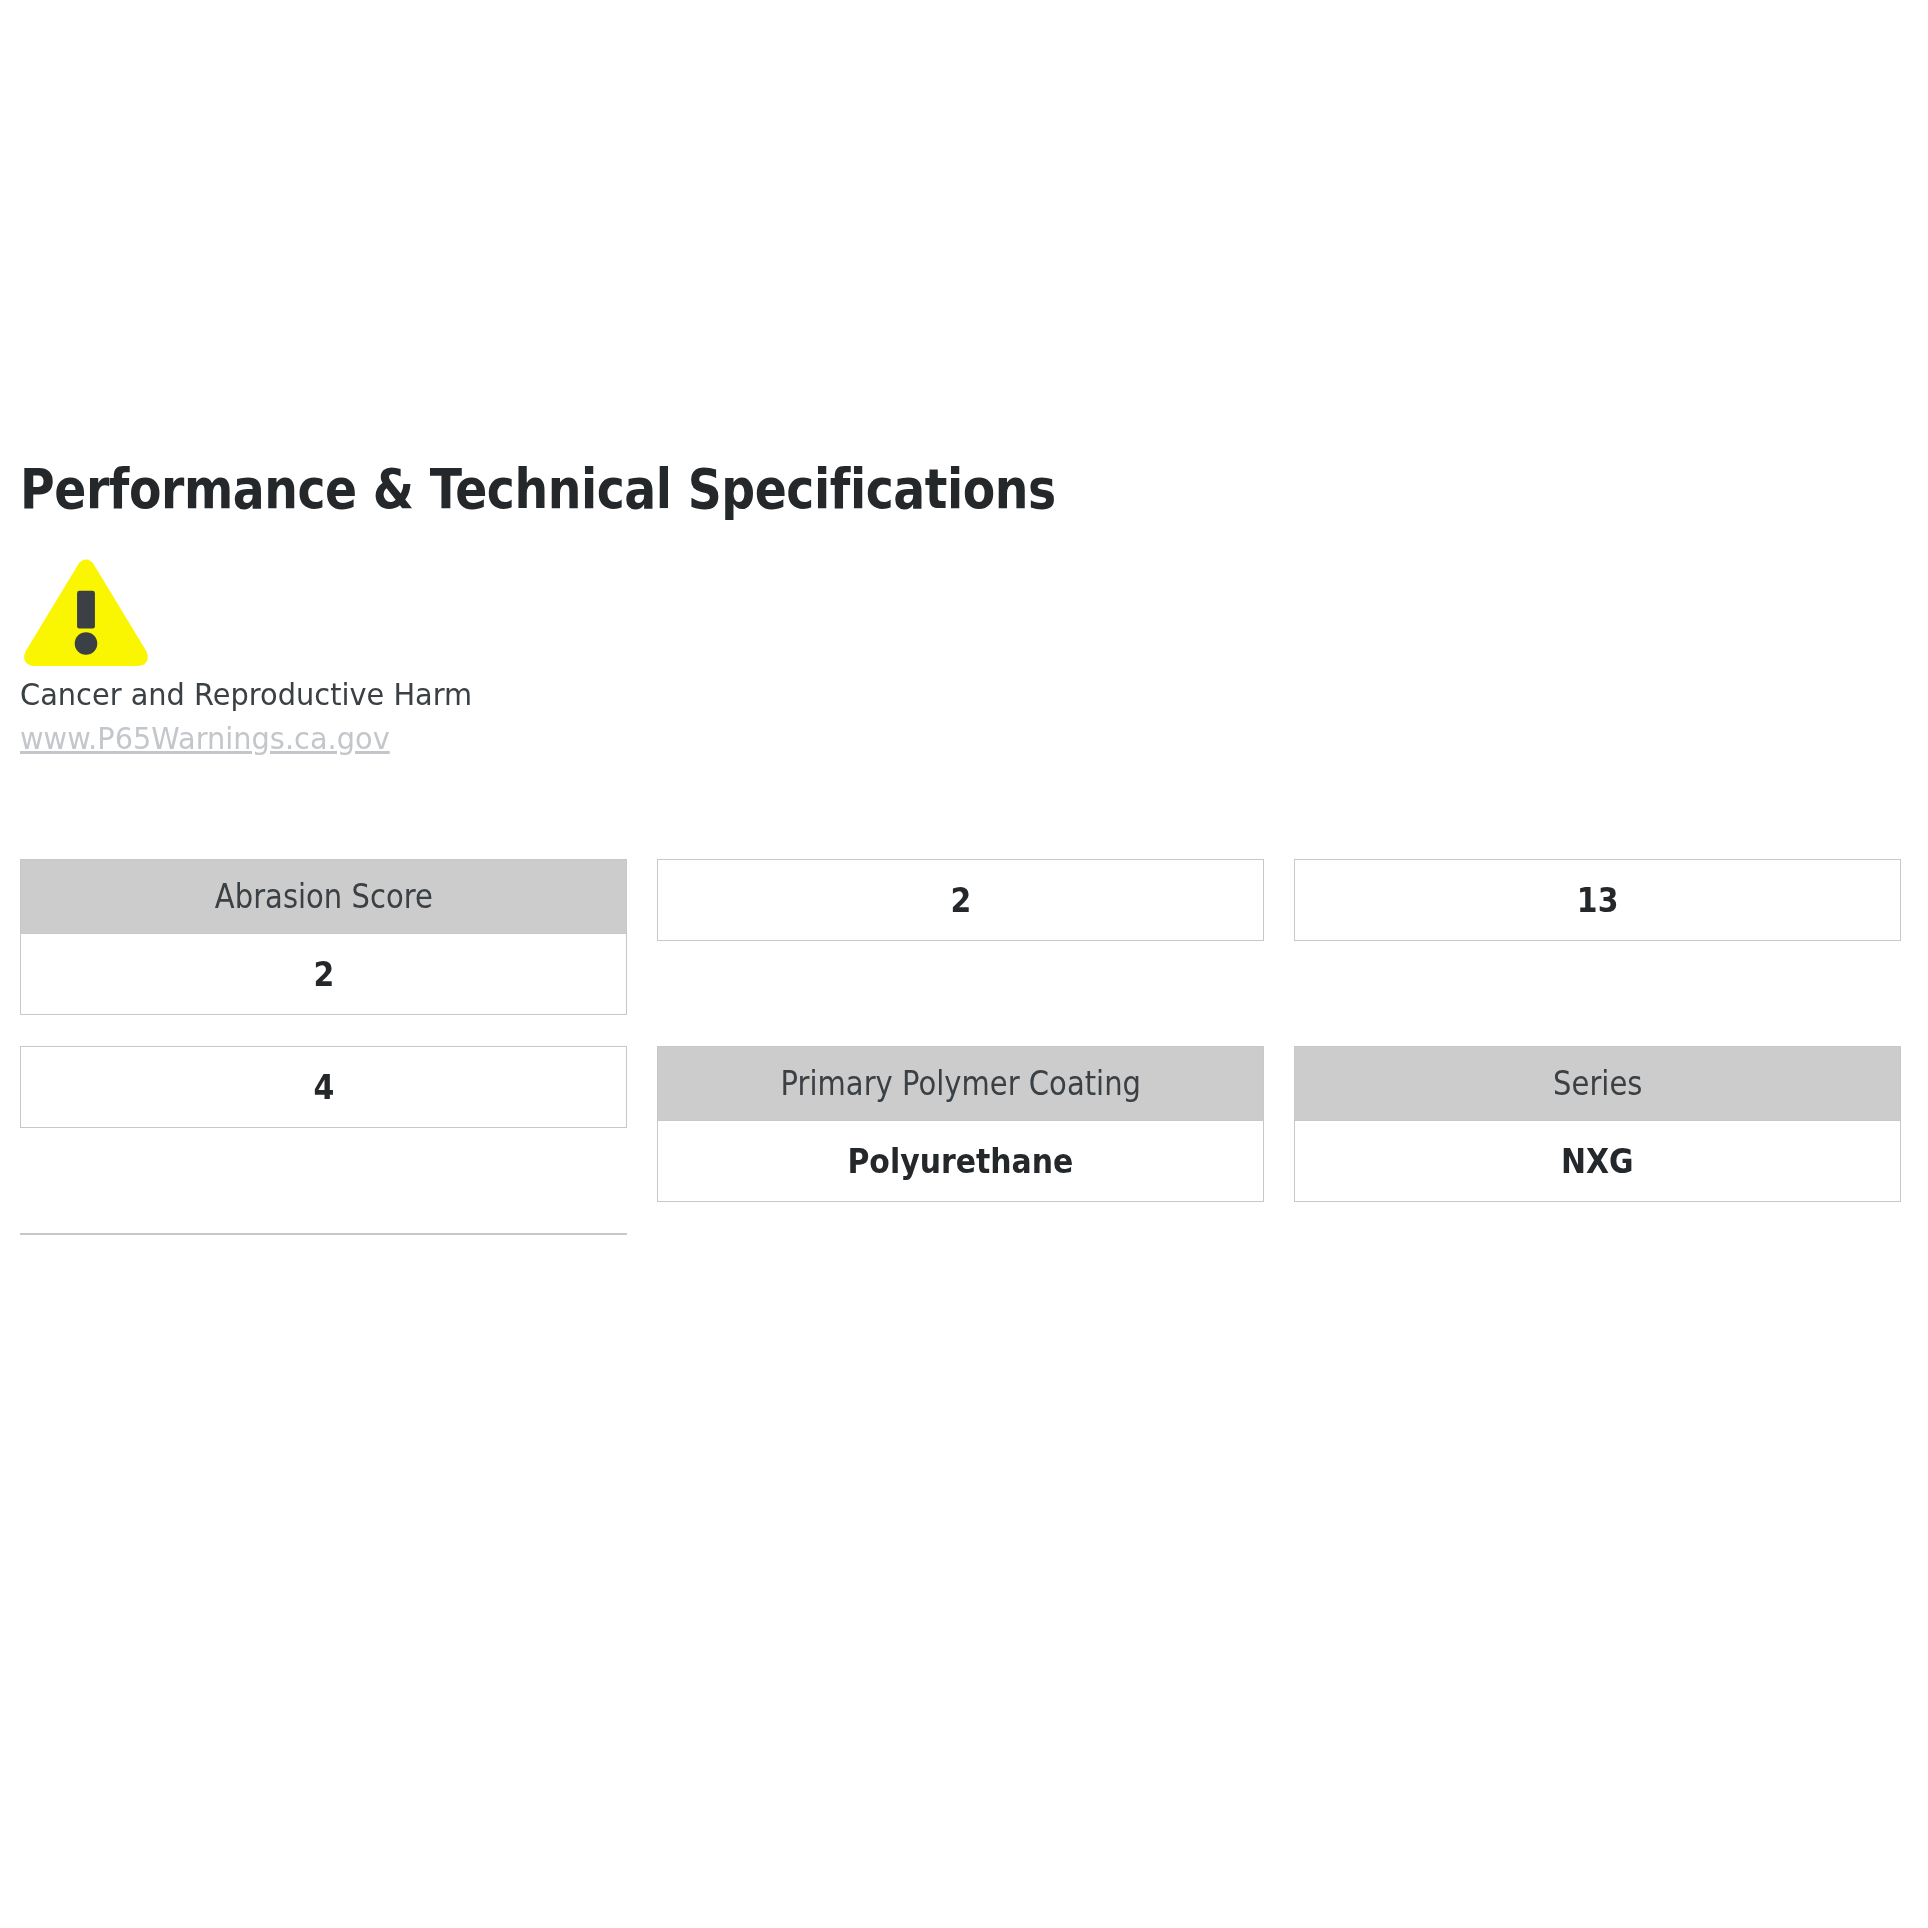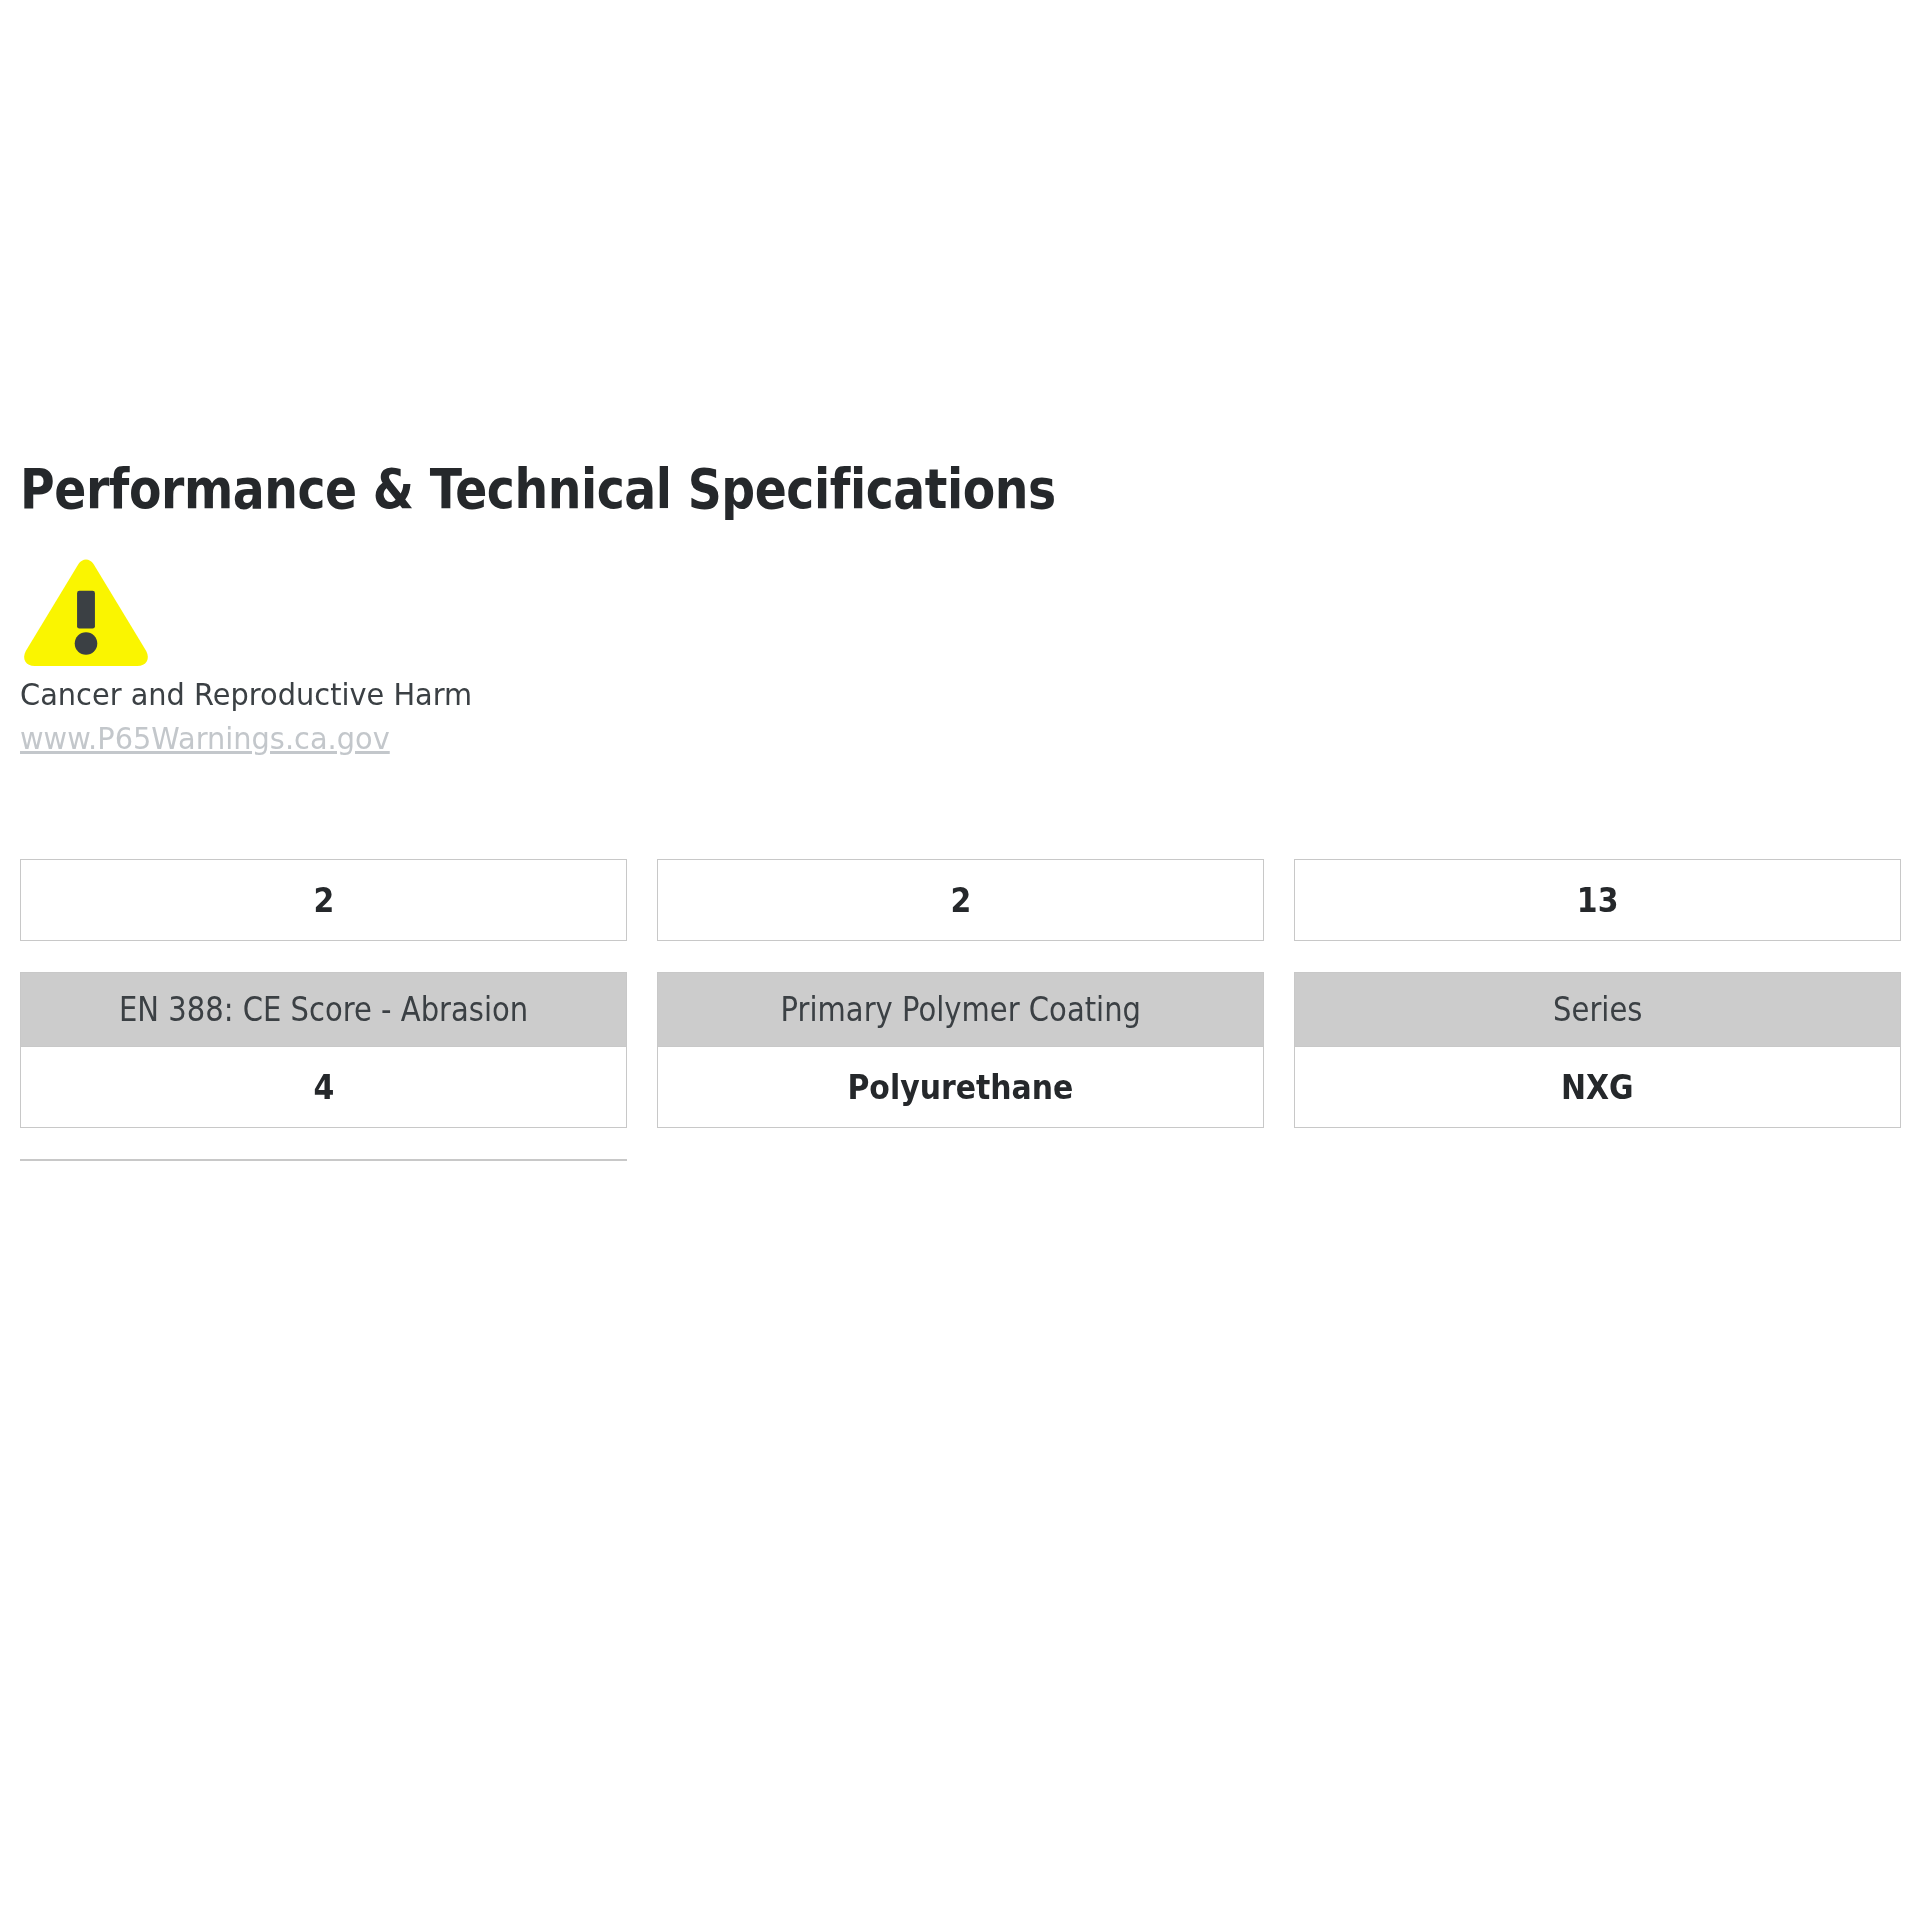--- a/index.html
+++ b/index.html
@@ -150,41 +150,41 @@
     </svg>
 
     <span class="warn-text">Cancer and Reproductive Harm</span>
 
     <a class="warn-link" href="#">www.P65Warnings.ca.gov</a>
   </div>
 
   <div class="spec-grid">
 
     <div class="spec-card">
+      <div class="spec-card__header">
+        <span class="spec-card__label">Abrasion Score</span>
+      </div>
       <div class="spec-card__body">
         <span class="spec-card__value">2</span>
       </div>
     </div>
 
     <div class="spec-card">
       <div class="spec-card__body">
         <span class="spec-card__value">2</span>
       </div>
     </div>
 
     <div class="spec-card">
       <div class="spec-card__body">
         <span class="spec-card__value">13</span>
       </div>
     </div>
 
     <div class="spec-card">
-      <div class="spec-card__header">
-        <span class="spec-card__label">EN 388: CE Score - Abrasion</span>
-      </div>
       <div class="spec-card__body">
         <span class="spec-card__value">4</span>
       </div>
     </div>
 
     <div class="spec-card">
       <div class="spec-card__header">
         <span class="spec-card__label">Primary Polymer Coating</span>
       </div>
       <div class="spec-card__body">

